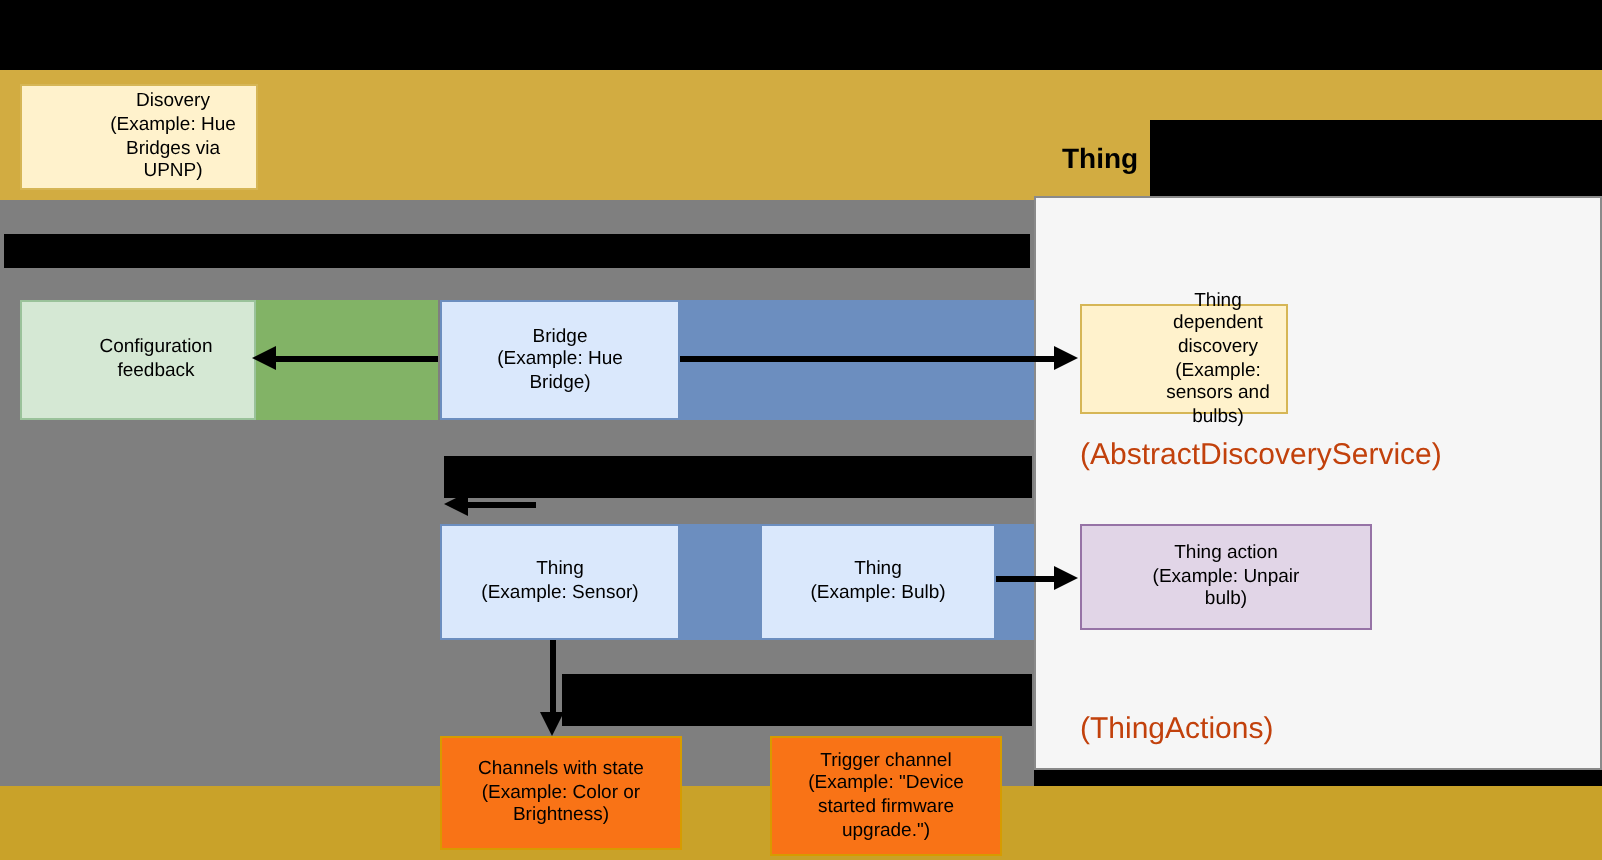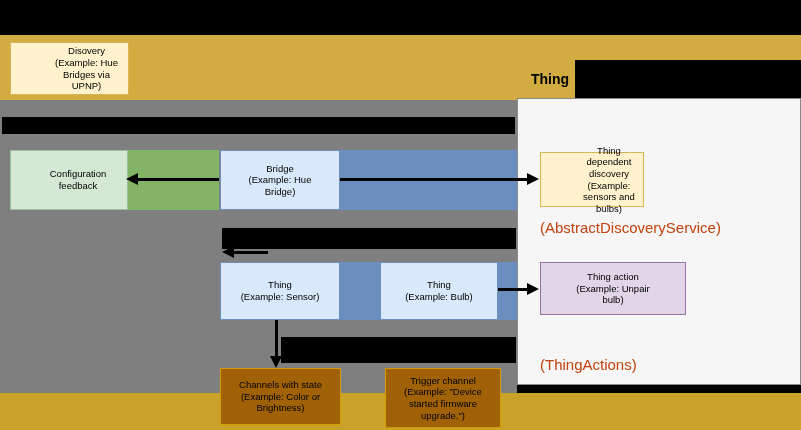--- a/index.html
+++ b/index.html
@@ -10,21 +10,21 @@
   .fill{position:absolute;}
   .dbox{
     position:absolute;box-sizing:border-box;border:1px solid transparent;
     display:flex;align-items:center;justify-content:center;text-align:center;
     font-size:9.5px;line-height:1.22;white-space:pre-line;padding:2px;
   }
   .yellow{background:#FFF2CC;border-color:#D6B656;padding-left:36px;}
   .blue  {background:#DAE8FC;border-color:#6C8EBF;}
   .green {background:#D5E8D4;border-color:#9AC29A;padding-left:20px;}
   .purple{background:#E1D5E7;border-color:#9673A6;}
-  .orange{background:#a16207;border-color:#D79B00;}
+  .orange{background:#f97316;border-color:#D79B00;}
   .hline,.vline{position:absolute;background:#000;z-index:6;}
   .ah{position:absolute;width:0;height:0;z-index:6;}
   .ah-left {border-top:6px solid transparent;border-bottom:6px solid transparent;border-right:12px solid #000;}
   .ah-right{border-top:6px solid transparent;border-bottom:6px solid transparent;border-left:12px solid #000;}
   .ah-down {border-left:6px solid transparent;border-right:6px solid transparent;border-top:12px solid #000;}
   .bar{position:absolute;background:#000;z-index:5;}
   .svc{position:absolute;font-size:15px;color:#c2410c;z-index:4;white-space:nowrap;}
   .bold-label{position:absolute;font-size:14px;font-weight:bold;color:#000;z-index:4;white-space:nowrap;}
   .panel{
     position:absolute;background:#F6F6F6;border:1px solid #8A8A8A;box-sizing:border-box;z-index:2;

